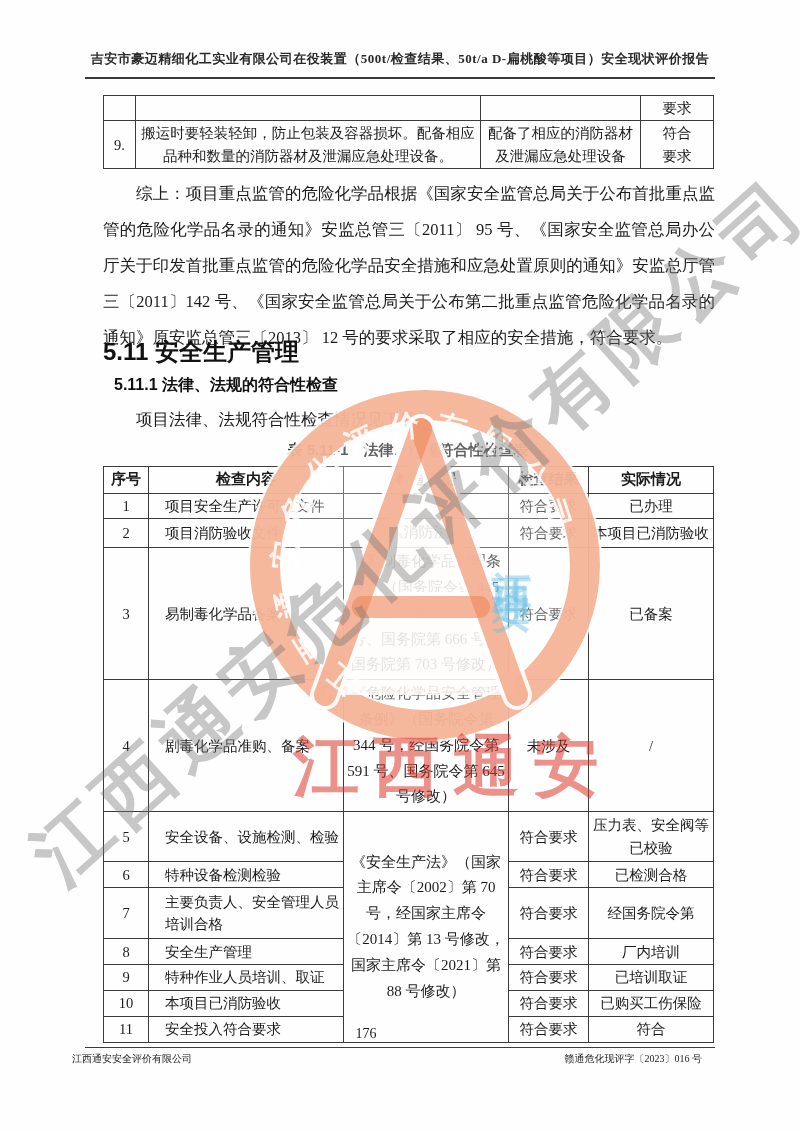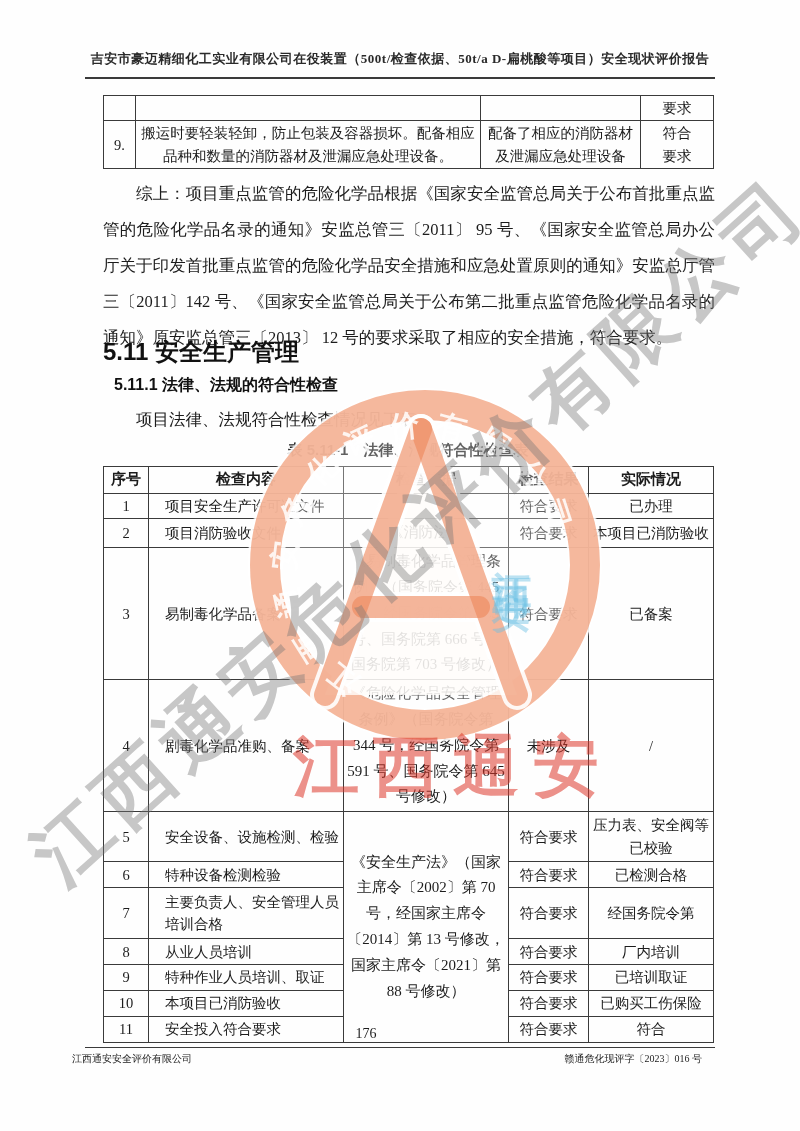--- a/index.html
+++ b/index.html
@@ -50,21 +50,21 @@
   .wm-cyan { position:absolute; left:485px; top:540px; writing-mode:vertical-rl;
     font-family:"Liberation Sans", sans-serif; font-weight:bold; font-size:40px;
     letter-spacing:6px; color:rgba(108,192,228,0.45); }
   .wm-stamp { position:absolute; left:225px; top:365px; }
 </style>
 </head>
 <body>
 
 <div class="page">
 
-  <div class="doc-header">吉安市豪迈精细化工实业有限公司在役装置（500t/检查依据、50t/a D-扁桃酸等项目）安全现状评价报告</div>
+  <div class="doc-header">吉安市豪迈精细化工实业有限公司在役装置（500t/检查结果、50t/a D-扁桃酸等项目）安全现状评价报告</div>
   <div class="header-rule"></div>
 
   <table class="top-table">
     <colgroup>
         <col style="width:32px">
         <col style="width:345px">
         <col style="width:160px">
         <col style="width:73px">
       </colgroup>
     <tbody>
@@ -148,21 +148,21 @@
       <td>已检测合格</td>
     </tr>
     <tr style="height:51px">
       <td>7</td>
       <td class="cell-content">主要负责人、安全管理人员培训合格</td>
       <td>符合要求</td>
       <td>经国务院令第</td>
     </tr>
     <tr style="height:26px">
       <td>8</td>
-      <td class="cell-content">从业人员培训</td>
+      <td class="cell-content">安全生产管理</td>
       <td>符合要求</td>
       <td>厂内培训</td>
     </tr>
     <tr style="height:25px">
       <td>9</td>
       <td class="cell-content">特种作业人员培训、取证</td>
       <td>符合要求</td>
       <td>已培训取证</td>
     </tr>
     <tr style="height:26px">

